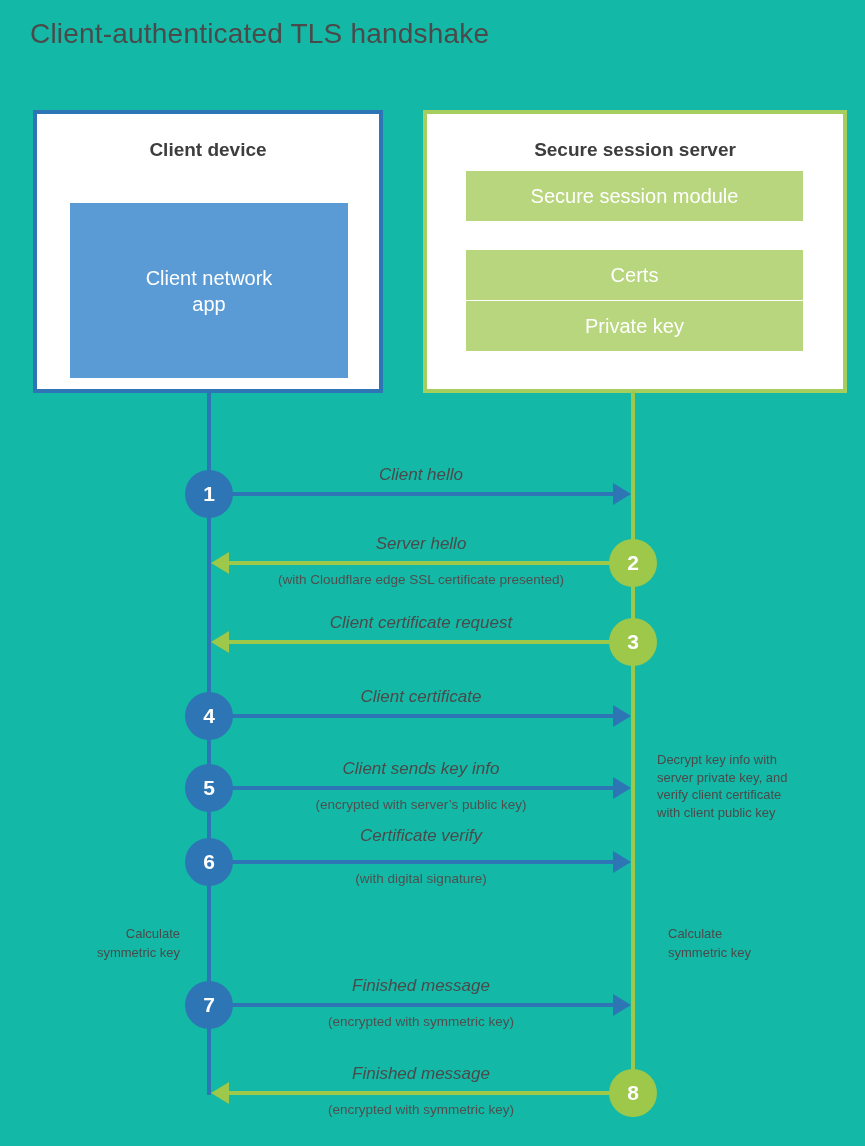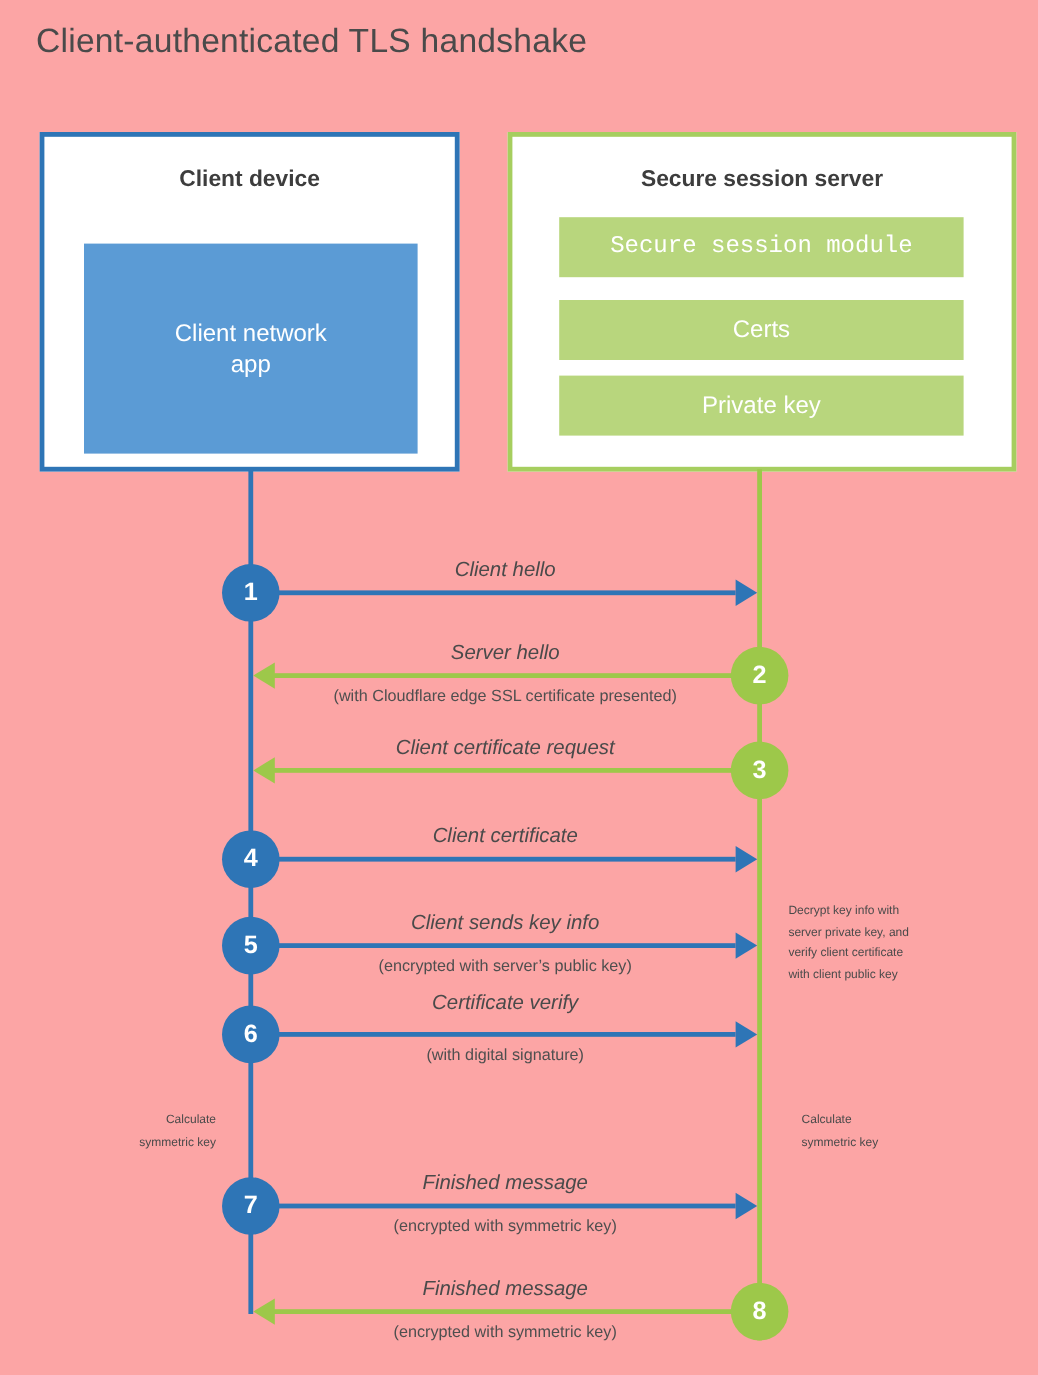--- a/index.html
+++ b/index.html
@@ -1,17 +1,17 @@
 <!DOCTYPE html>
 <html style="--blue: #2e75b6; --blue-light: #5b9bd5; --green: #9dc84a; --green-border: #a6ce5f; --green-light: #b8d67d;"><head>
 <meta charset="utf-8">
 <style>
   html,body { margin:0; padding:0; background:#ffffff; }
   #canvas {
-    position:relative; width:865px; height:1146px; background:#fca5a5;
+    position:relative; width:865px; height:1146px; background:#14b8a6;
     font-family:"Liberation Sans","DejaVu Sans",sans-serif; overflow:hidden;
   }
 
   
   #page-title {
     position:absolute; left:30px; top:18px; font-size:28px; font-weight:300;
     color:#4a4a4a; letter-spacing:0.2px;
   }
 
   
@@ -26,23 +26,23 @@
     position:absolute; left:33px; top:74px; width:278px; height:175px;
     background:var(--blue-light); display:flex; align-items:center; justify-content:center;margin-top:15px;
   }
   #client-app-rect .app-label {
     color:#ffffff; font-size:20px; line-height:26px; text-align:center; white-space:pre-line;
   }
   .server-bar {
     position:absolute; left:39px; width:337px; height:50px; background:var(--green-light);
     color:#ffffff; font-size:20px; text-align:center; line-height:50px;
   }
-  #server-bar-0 { top:67px;font-family:Liberation Mono, monospace; }
+  #server-bar-0 { top:57px; }
   #server-bar-1 { top:136px; }
-  #server-bar-2 { top:199px; }
+  #server-bar-2 { top:187px; }
 
   
   .lifeline { position:absolute; width:4px; }
   #client-lifeline { left:207px; top:391px; height:704px; background:var(--blue); }
   #server-lifeline { left:631px; top:391px; height:726px; background:var(--green); }
 
   
   .arrow-line { position:absolute; height:4px; }
   .arrow-line.blue { background:var(--blue); }
   .arrow-line.green { background:var(--green); }
@@ -59,21 +59,21 @@
     position:absolute; left:209px; width:424px; text-align:center;
     font-size:17px; line-height:22px; color:#4a4a4a;font-style:italic;
   }
   .step-sublabel {
     position:absolute; left:209px; width:424px; text-align:center;
     font-size:13.5px; line-height:20px; color:#4f4f4f;
   }
 
   
   .side-note {
-    position:absolute; font-size:10px; line-height:17.5px; color:#4a4a4a; white-space:pre-line;
+    position:absolute; font-size:13px; line-height:17.5px; color:#4a4a4a; white-space:pre-line;
   }
   #decrypt-note { left:657px; top:751px; width:195px; }
   #calc-left { left:40px; top:925px; width:140px; text-align:right; line-height:18.5px; }
   #calc-right { left:668px; top:925px; width:140px; text-align:left; line-height:18.5px; }
 </style>
 </head>
 <body>
 
 <div id="canvas">
 

